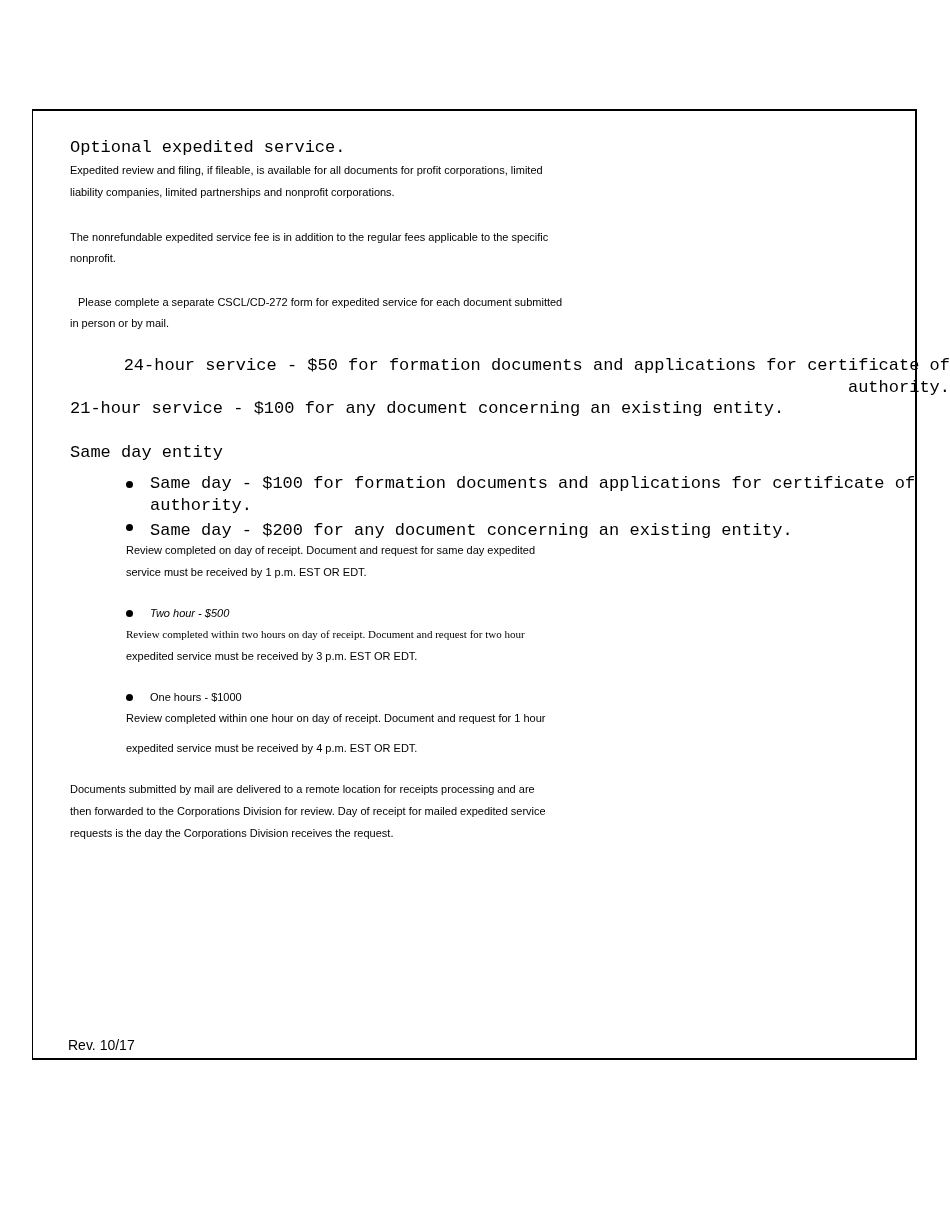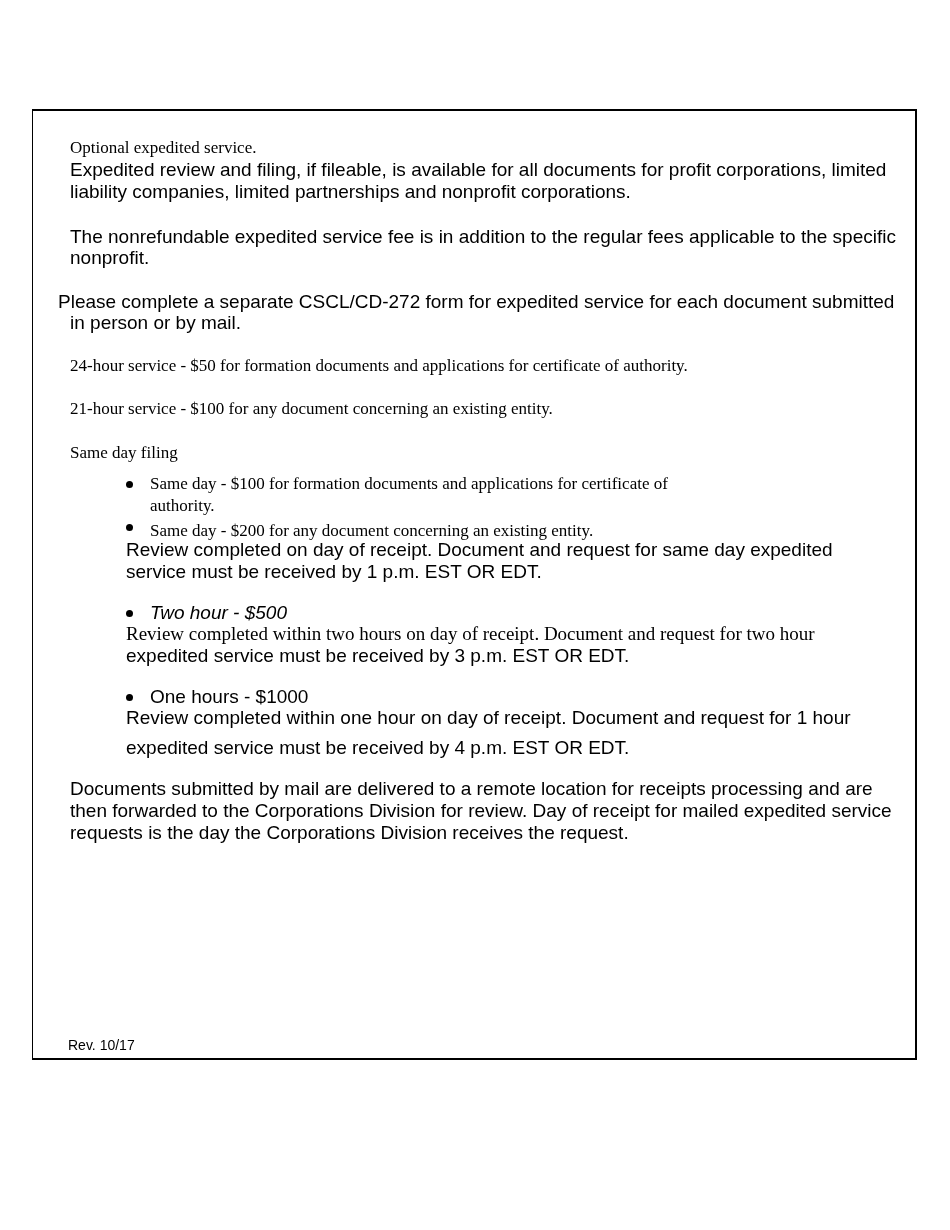--- a/index.html
+++ b/index.html
@@ -3,48 +3,48 @@
 <meta charset="utf-8">
 <style>
   html, body { margin:0; padding:0; background:#ffffff; }
   body { width:950px; height:1230px; position:relative; overflow:hidden; color:#000; }
   .frame {
     position:absolute; left:32px; top:109px; width:885px; height:951px;
     border-top:2px solid #000; border-left:1px solid #000;
     border-right:2px solid #000; border-bottom:2px solid #000;
     box-sizing:border-box;
   }
-  .sans { font-family:"Liberation Sans", sans-serif; font-size:19px; line-height:22px; }
-  .dv { font-family:Liberation Serif, serif; font-size:17px; line-height:22px; }
+  .sans { font-family:"Liberation Sans", sans-serif; font-size:11px; line-height:22px; }
+  .dv { font-family:Liberation Mono, monospace; font-size:17px; line-height:22px; }
   .abs { position:absolute; margin:0; }
   .bullet-row { position:absolute; left:126px; }
   .dot { position:absolute; left:0; top:8px; width:7px; height:7px; border-radius:50%; background:#000; }
   .btext { position:absolute; left:24px; white-space:nowrap; }
   .rev { font-family:"Liberation Sans", sans-serif; font-size:14px; }
 </style>
 </head>
 <body>
 
 <div class="frame"></div>
 
 <p class="abs dv" style="left:70px; top:137px;">Optional expedited service.</p>
 
 <p class="abs sans" style="left:70px; top:159px;">Expedited review and filing, if fileable, is available for all documents for profit corporations, limited</p>
 <p class="abs sans" style="left:70px; top:181px;">liability companies, limited partnerships and nonprofit corporations.</p>
 
 <p class="abs sans" style="left:70px; top:226px;">The nonrefundable expedited service fee is in addition to the regular fees applicable to the specific</p>
 <p class="abs sans" style="left:70px; top:247px;">nonprofit.</p>
 
-<p class="abs sans" style="left:58px; top:291px;">Please complete a separate CSCL/CD-272 form for expedited service for each document submitted</p>
+<p class="abs sans" style="left:78px; top:291px;">Please complete a separate CSCL/CD-272 form for expedited service for each document submitted</p>
 <p class="abs sans" style="left:70px; top:312px;">in person or by mail.</p>
 
 <p class="abs dv" style="left:70px; top:355px;text-align:right;">24-hour service - $50 for formation documents and applications for certificate of authority.</p>
 <p class="abs dv" style="left:70px; top:398px;">21-hour service - $100 for any document concerning an existing entity.</p>
 
-<p class="abs dv" style="left:70px; top:442px;">Same day filing</p>
+<p class="abs dv" style="left:70px; top:442px;">Same day entity</p>
 
 <div class="bullet-row" style="top:473px;">
   <span class="dot"></span>
   <span class="btext dv" style="top:0;">Same day - $100 for formation documents and applications for certificate of</span>
   <span class="btext dv" style="top:22px;">authority.</span>
 </div>
 <div class="bullet-row" style="top:516px;">
   <span class="dot"></span>
   <span class="btext dv" style="top:4px;">Same day - $200 for any document concerning an existing entity.</span>
 </div>

